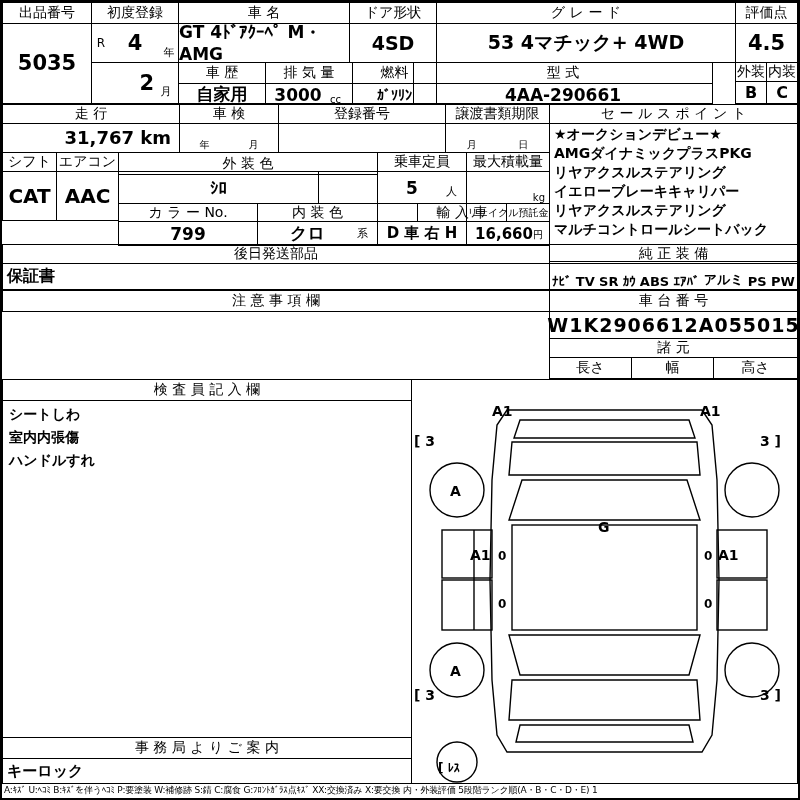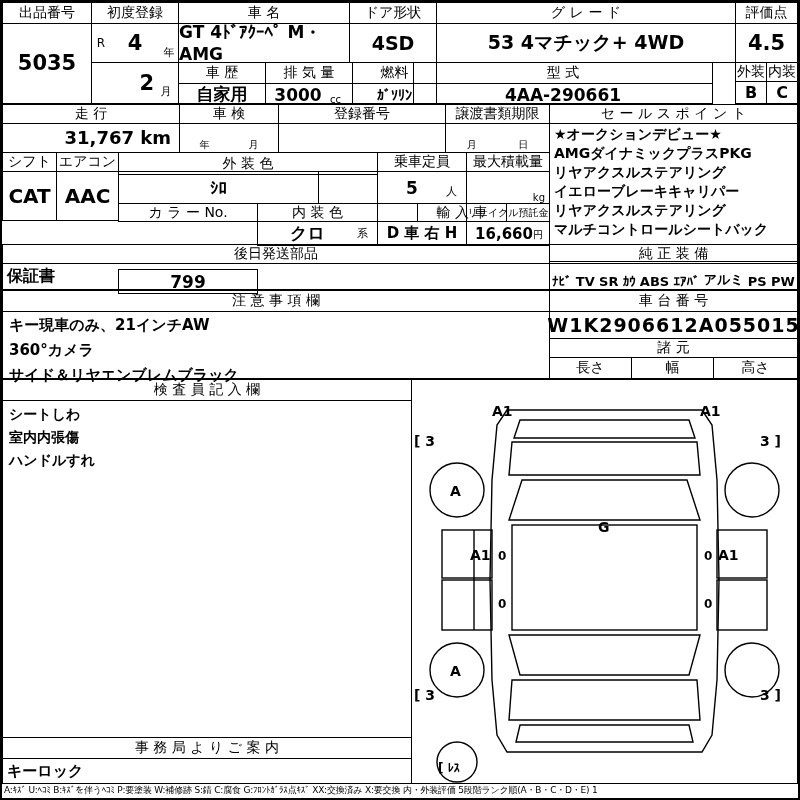--- a/index.html
+++ b/index.html
@@ -212,21 +212,21 @@
     <div class="r bx" style="left:255px;top:99px;width:121px;height:19px;">
       <div class="lbl" style="height:100%;">内 装 色</div>
     </div>
     <div class="r bx" style="left:375px;top:99px;width:90px;height:19px;margin-left:40px;">
       <div class="lbl" style="height:100%;">輸 入 車</div>
     </div>
     <div class="r bx" style="left:464px;top:99px;width:84px;height:19px;">
       <div class="lbl xs" style="height:100%;">リサイクル預託金</div>
     </div>
 
-    <div class="r bx" style="left:116px;top:117px;width:140px;height:25px;margin-top:48px;">
+    <div class="r bx" style="left:116px;top:117px;width:140px;height:25px;">
       <div class="val" style="height:100%;font-size:17px;font-weight:bold;">799</div>
     </div>
     <div class="r bx" style="left:255px;top:117px;width:121px;height:25px;">
       <div class="row" style="height:100%;align-items:center;">
         <div style="flex:1;text-align:center;font-size:17px;font-weight:bold;">クロ</div>
         <div style="width:20px;font-size:11px;">系</div>
       </div>
     </div>
     <div class="r bx" style="left:375px;top:117px;width:90px;height:25px;">
       <div class="val" style="height:100%;font-size:15px;font-weight:bold;">D 車 右 H</div>
@@ -258,27 +258,20 @@
       <span>ABS</span>
       <span>ｴｱﾊﾞ</span>
       <span>アルミ</span>
       <span>PS</span>
       <span>PW</span>
     </div>
   </div>
 
   <div class="r bx" style="left:0;top:288px;width:548px;height:22px;">
     <div class="lbl" style="height:100%;">注 意 事 項 欄</div>
-  </div>
-  <div class="r bx" style="left:0;top:309px;width:548px;height:68px;">
-    <div class="note" style="padding-top:1px;">
-      <div>キー現車のみ、21インチAW</div>
-      <div>360°カメラ</div>
-      <div>サイド＆リヤエンブレムブラック</div>
-    </div>
   </div>
 
   <div class="r bx" style="left:547px;top:288px;width:249px;height:22px;">
     <div class="lbl" style="height:100%;">車 台 番 号</div>
   </div>
   <div class="r bx" style="left:547px;top:309px;width:249px;height:28px;">
     <div class="val vin" style="height:100%;">W1K2906612A055015</div>
   </div>
   <div class="r bx" style="left:547px;top:336px;width:249px;height:20px;">
     <div class="lbl" style="height:100%;">諸 元</div>

